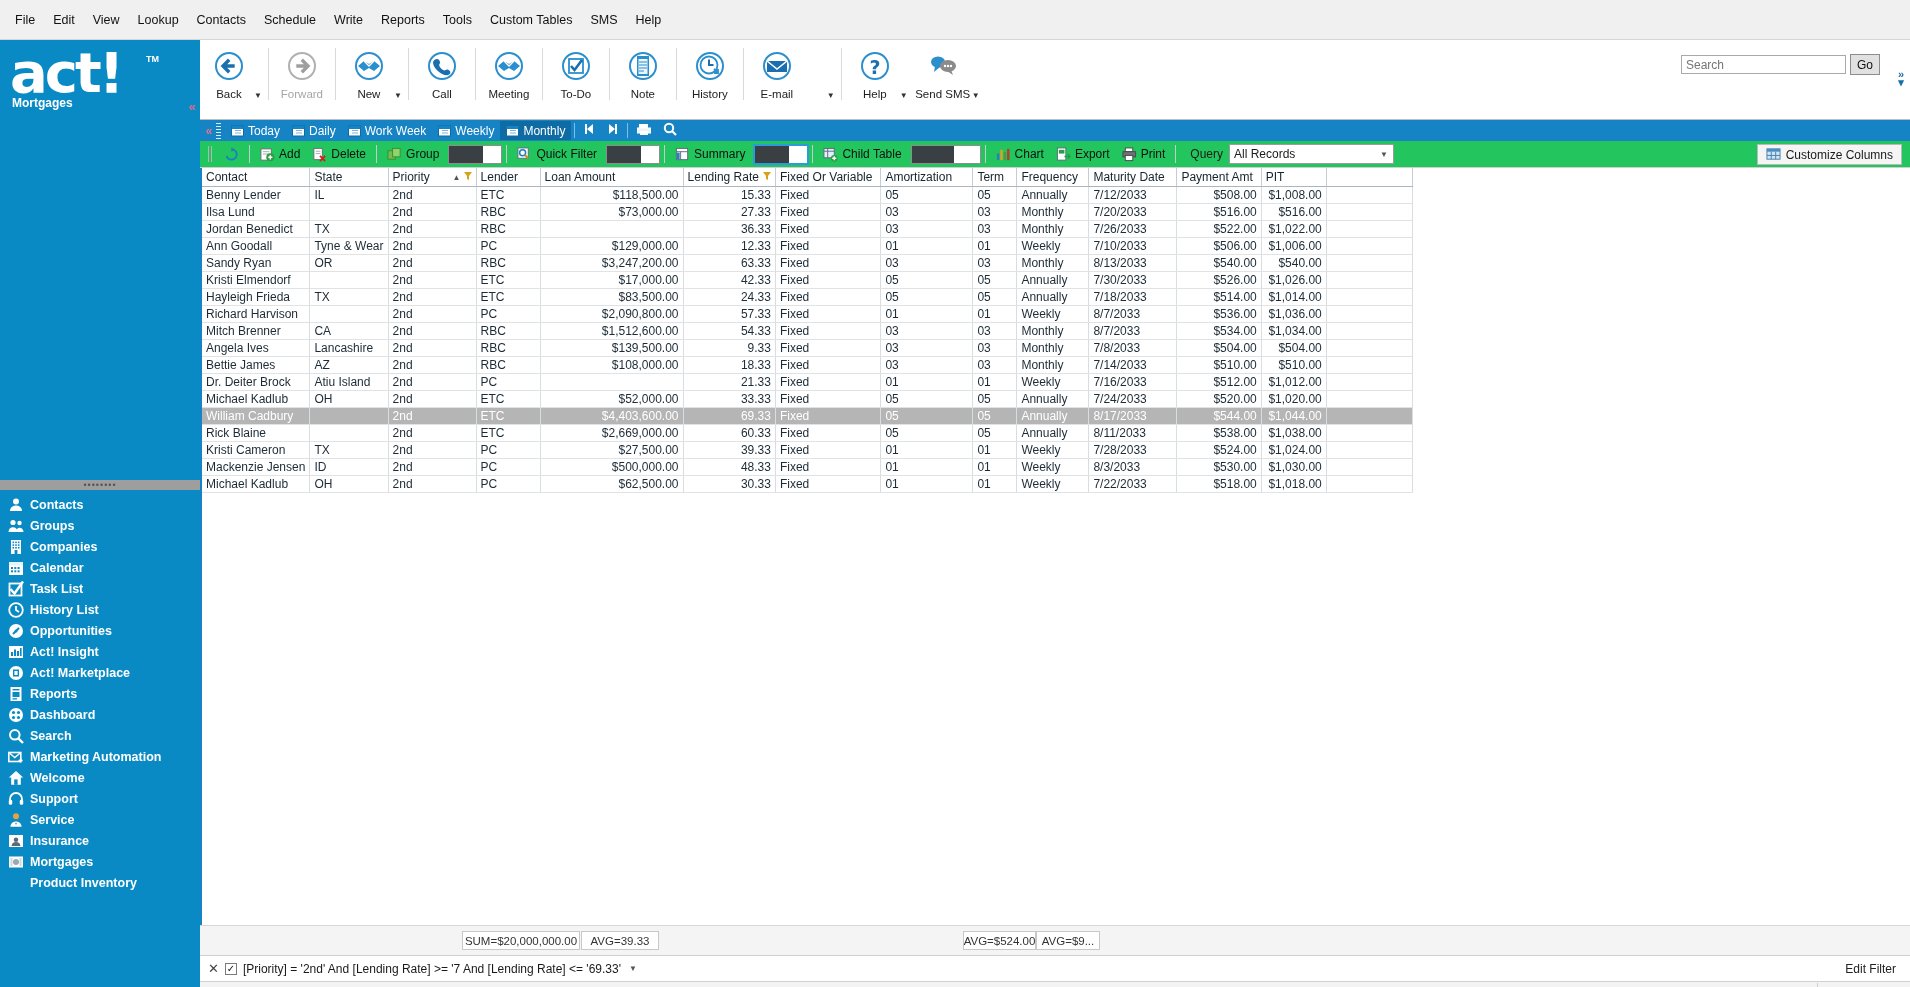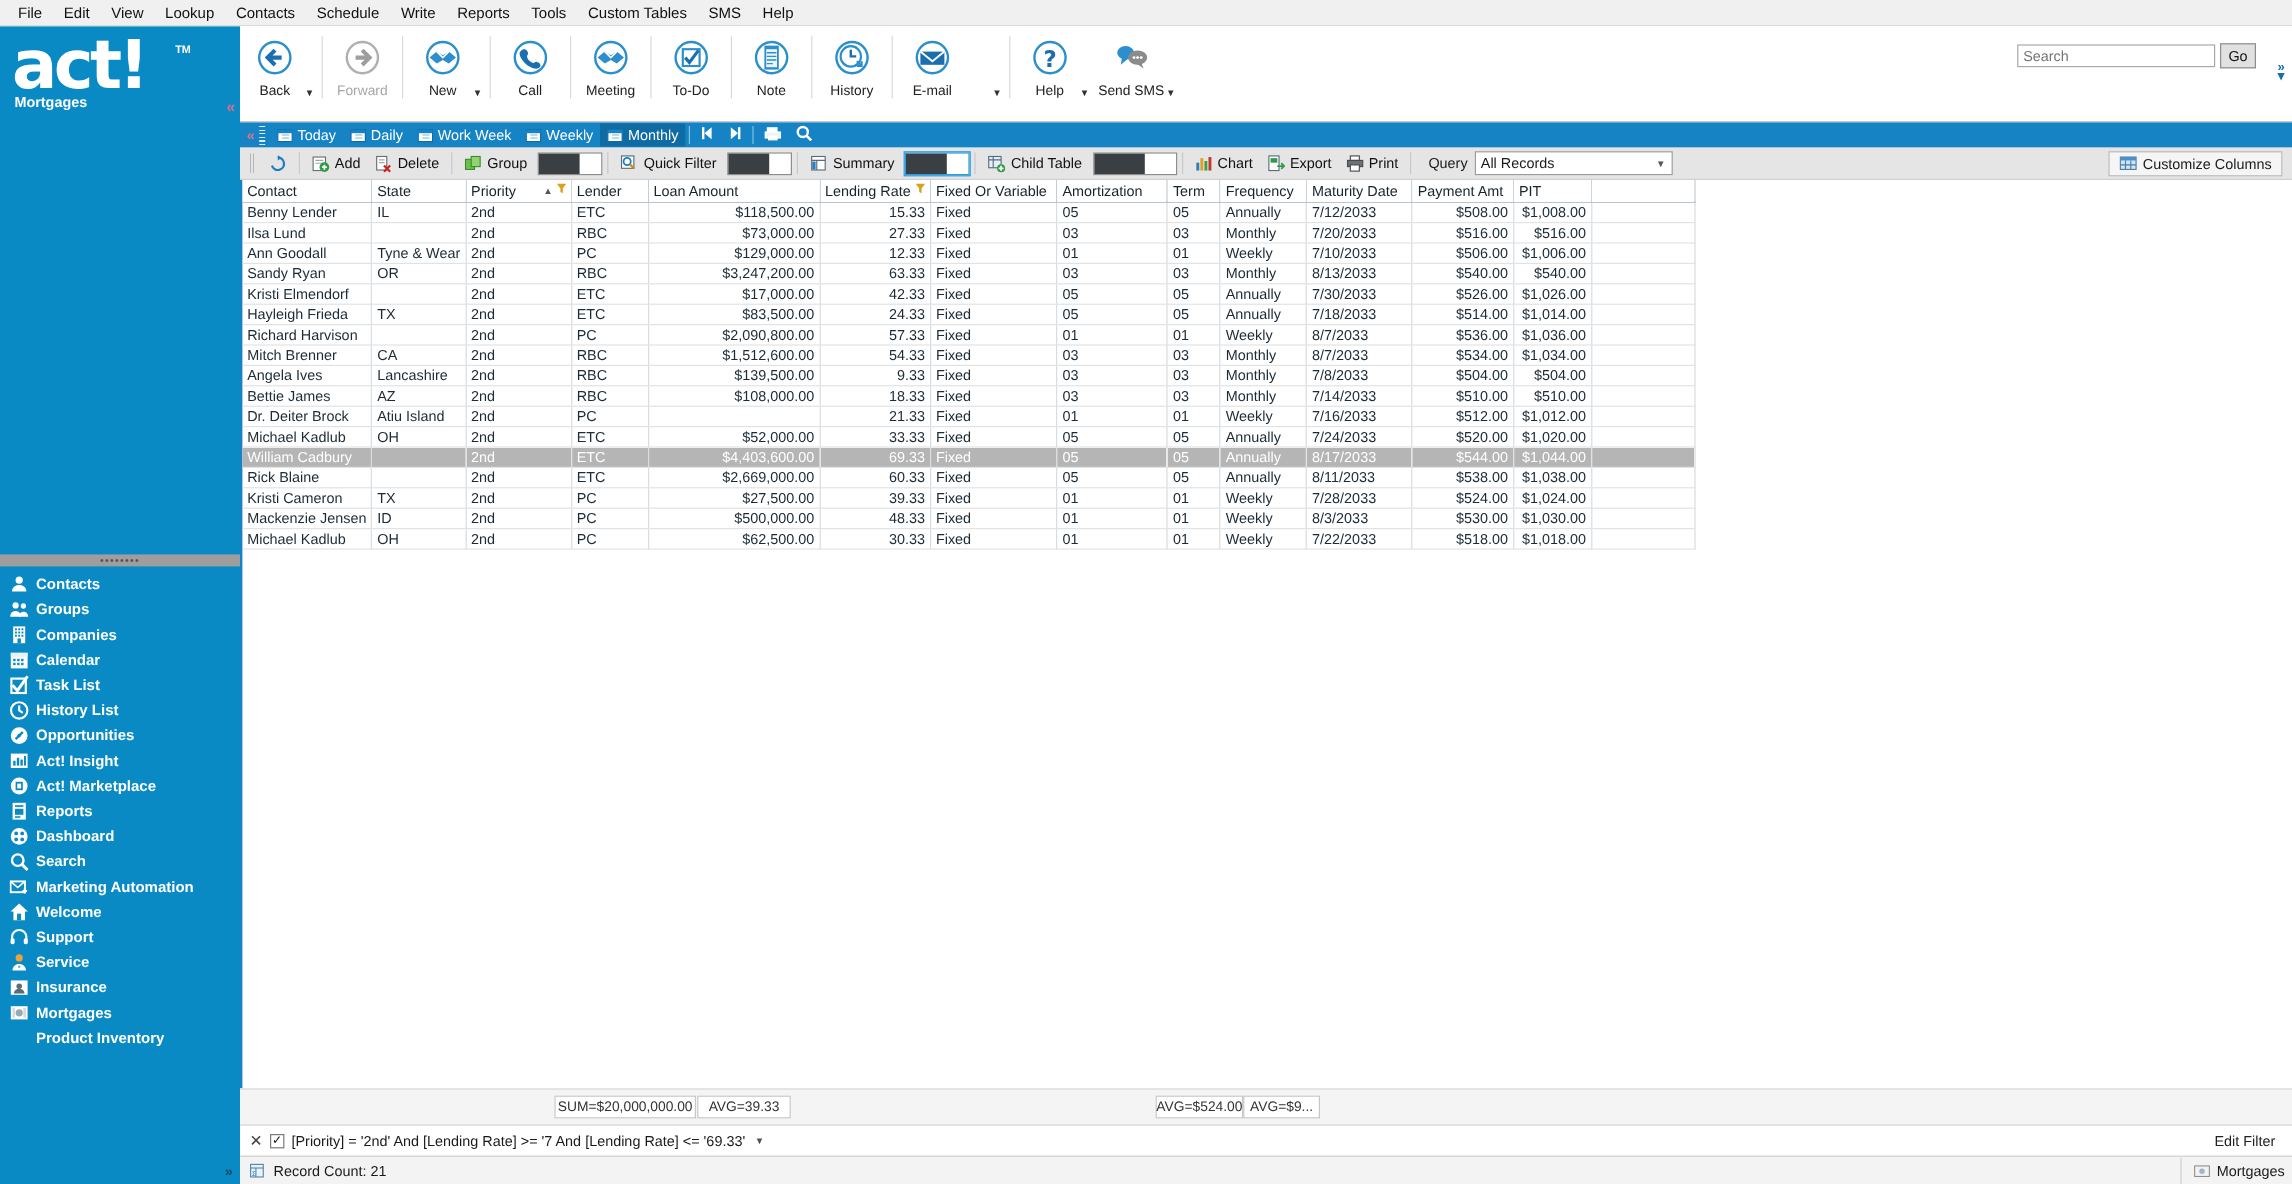--- a/index.html
+++ b/index.html
@@ -9,21 +9,21 @@
     overflow: hidden;
     background: #ffffff;
     font-family: "Liberation Sans", sans-serif;
     font-size: 12px;
     color: #1a1a1a;
     -webkit-font-smoothing: antialiased;
   }
 
   
   .menubar {
-    height: 22px;
+    height: 40px;
     background: #f0f0f0;
     border-bottom: 1px solid #d6d6d6;
     display: flex;
     align-items: center;
     padding-left: 6px;
   }
   .menubar .mi {
     padding: 3px 9px;
     font-size: 12.5px;
     color: #111;
@@ -242,21 +242,21 @@
     white-space: nowrap;
   }
   .vb-item.active { background: #0f6ba3; }
   .vb-ico { width: 13px; height: 13px; display:block; }
   .vb-nav { padding: 0 6px; font-size: 13px; font-weight: bold; cursor: default; }
   .vb-divider { width:1px; height:15px; background:#7fc0e4; margin:0 3px; }
 
   
   .actionbar {
     height: 27px;
-    background: #e5e5e5;
+    background: #22c55e;
     border-bottom: 1px solid #cfcfcf;
     display: flex;
     align-items: center;
     padding-left: 4px;
     position: relative;
   }
   .ab-grip {
     width: 6px; height: 16px;
     background-image: repeating-linear-gradient(to right, #b5b5b5 0 1px, transparent 1px 3px);
     margin: 0 4px;
@@ -1107,20 +1107,36 @@
               <td>Fixed</td>
               <td>03</td>
               <td>03</td>
               <td>Monthly</td>
               <td>7/20/2033</td>
               <td class="num">$516.00</td>
               <td class="num">$516.00</td>
               <td></td>
             </tr>
             <tr>
+              <td>Jordan Benedict</td>
+              <td>TX</td>
+              <td>2nd</td>
+              <td>RBC</td>
+              <td class="num"></td>
+              <td class="num">36.33</td>
+              <td>Fixed</td>
+              <td>03</td>
+              <td>03</td>
+              <td>Monthly</td>
+              <td>7/26/2033</td>
+              <td class="num">$522.00</td>
+              <td class="num">$1,022.00</td>
+              <td></td>
+            </tr>
+            <tr>
               <td>Ann Goodall</td>
               <td>Tyne &amp; Wear</td>
               <td>2nd</td>
               <td>PC</td>
               <td class="num">$129,000.00</td>
               <td class="num">12.33</td>
               <td>Fixed</td>
               <td>01</td>
               <td>01</td>
               <td>Weekly</td>

